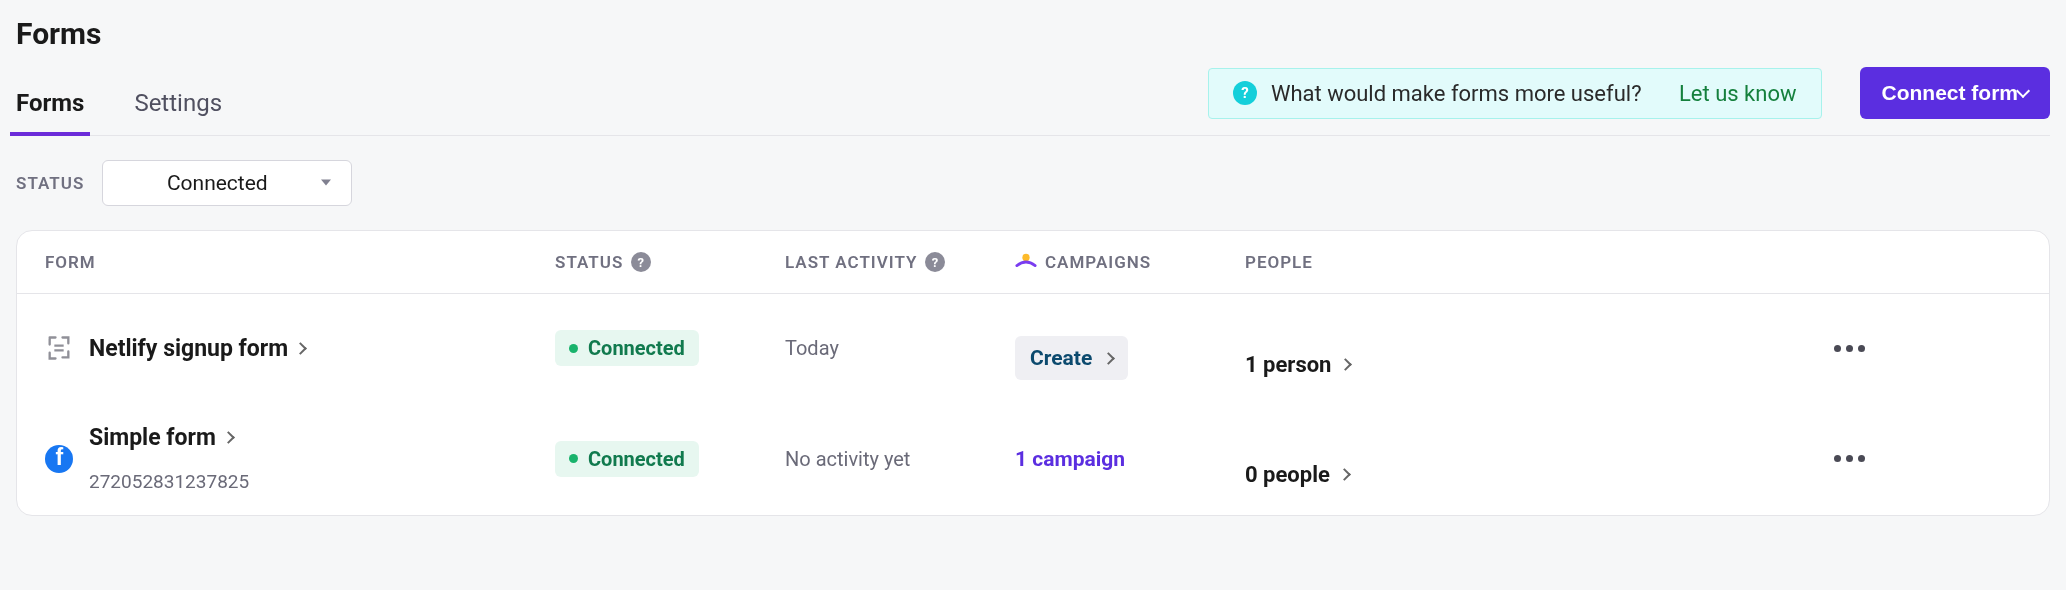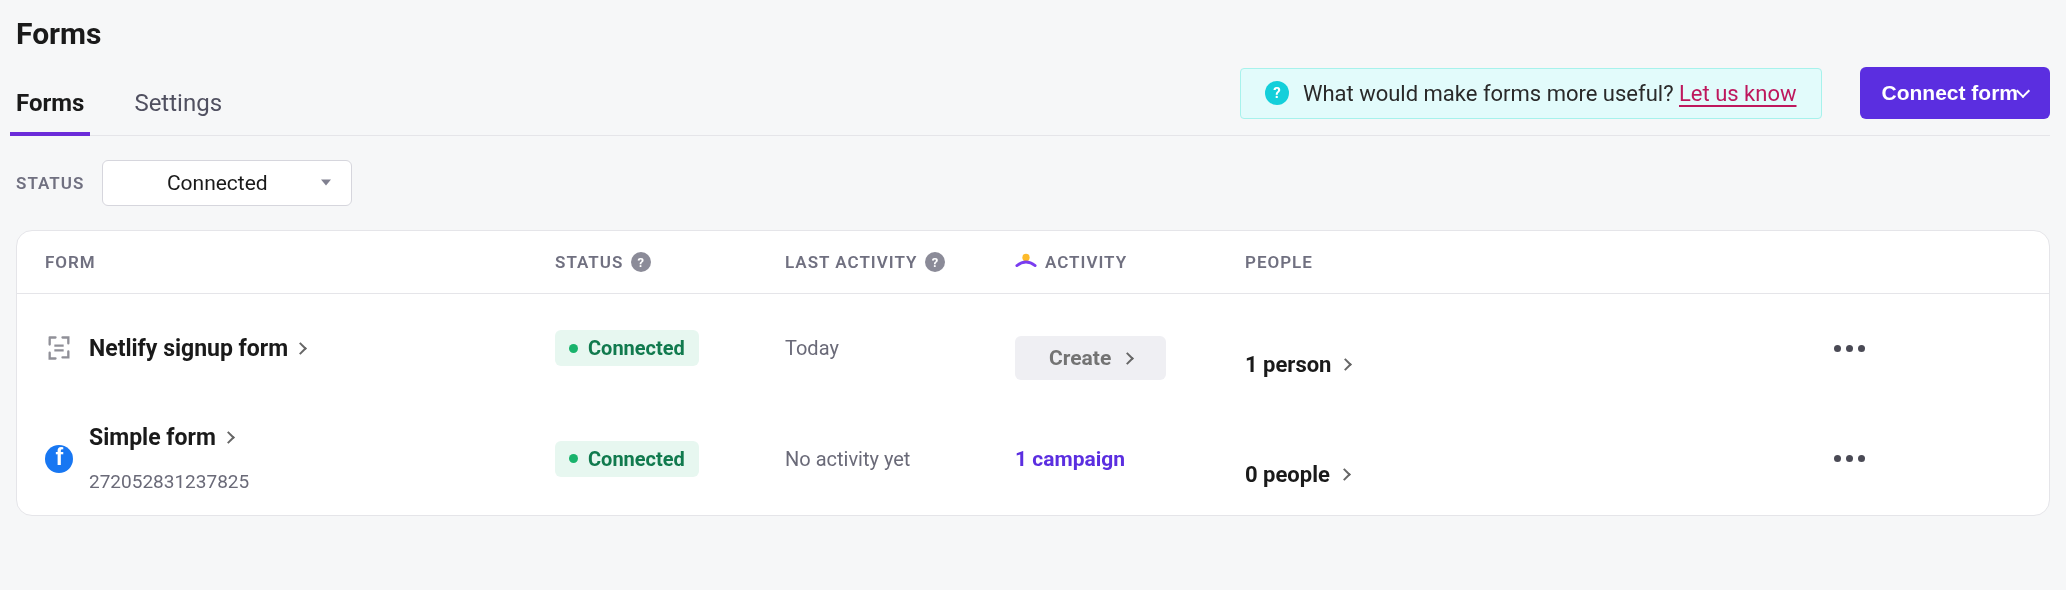--- a/index.html
+++ b/index.html
@@ -75,24 +75,24 @@
       font-size: 15px;
       display: flex;
       align-items: center;
       justify-content: center;
     }
     .banner-text {
       font-size: 22px;
       color: #2a2a2a;
     }
     .banner-link {
-      text-decoration: underline;
       text-underline-offset: 4px;
-      color: #be185d;
-      cursor: pointer;
+      color: #15803d;
+      cursor: pointer;
+      margin-left: 32px;
     }
     .connect-btn {
       background: #5b2ee0;
       color: #fff;
       border: none;
       padding: 14px 22px;
       border-radius: 6px;
       font-size: 21px;
       font-weight: 600;
       display: flex;
@@ -267,24 +267,24 @@
     .activity-text {
       color: #6a6a78;
       font-size: 20px;
     }
     .create-btn {
       display: inline-flex;
       align-items: center;
       gap: 12px;
       background: #efeff3;
       border-radius: 6px;
-      padding: 10px 34px;
+      padding: 10px 15px;
       font-size: 21px;
       font-weight: 700;
-      color: #737373;
+      color: #0c4a6e;
       cursor: pointer;
       margin-top: 20px;
     }
     .campaign-link {
       font-size: 21px;
       font-weight: 700;
       color: #5b2ee0;
       cursor: pointer;
     }
     .people-cell {
@@ -352,21 +352,21 @@
     </div>
     <div class="th">
       <span>LAST ACTIVITY</span>
       <span class="help-circle">?</span>
     </div>
     <div class="th">
       <svg class="campaign-icon" viewBox="0 0 24 24">
         <circle cx="12" cy="7" r="4" fill="#fdbb2b"></circle>
         <path d="M 2 16 Q 12 8 22 16" stroke="#7a3cf0" stroke-width="3" fill="none" stroke-linecap="round"></path>
       </svg>
-      <span>ACTIVITY</span>
+      <span>CAMPAIGNS</span>
     </div>
     <div class="th">PEOPLE</div>
     <div class="th"></div>
   </div>
 
   <div class="trow">
     <div class="form-cell">
       <svg class="form-icon-generic" viewBox="0 0 24 24" fill="none" stroke="currentColor" stroke-width="2">
         <path d="M4 3 h5 M15 3 h5 v5 M20 15 v5 h-5 M9 21 h-5 v-5 M4 9 v-5" stroke-linecap="round"></path>
         <line x1="8" y1="10" x2="16" y2="10"></line>

